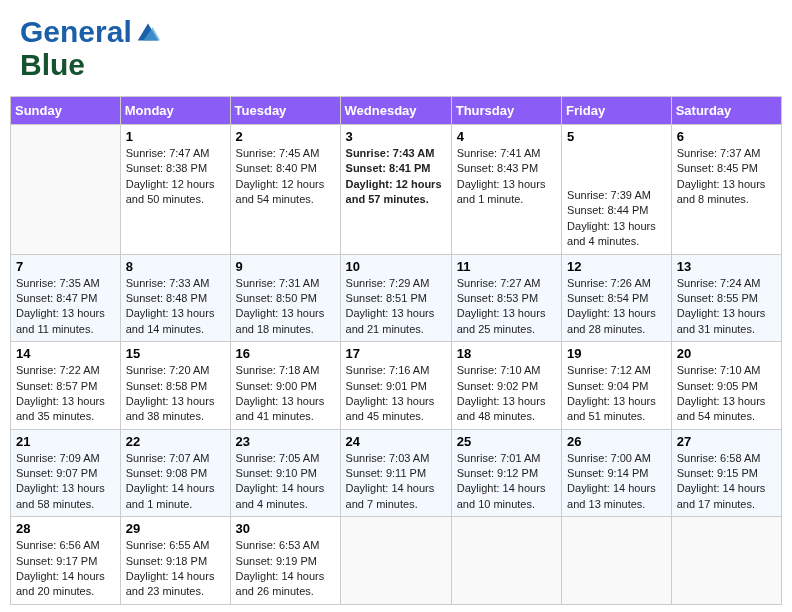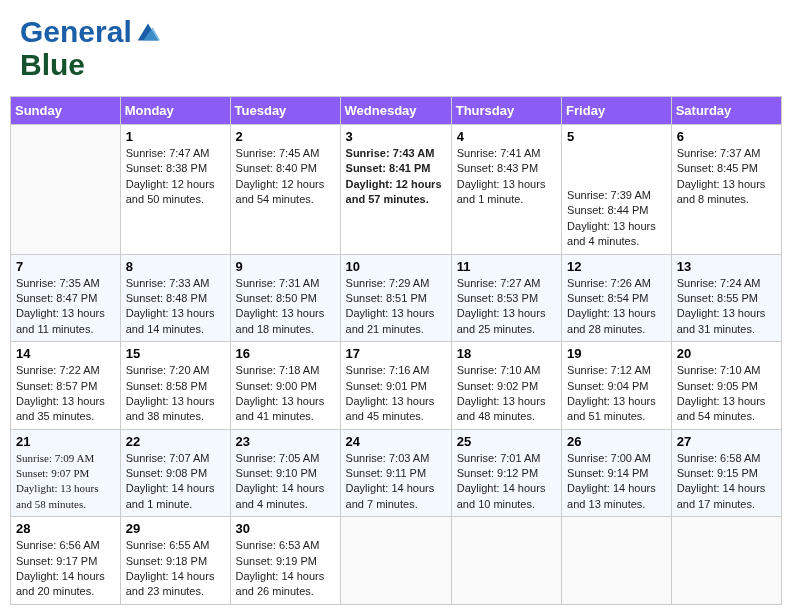--- a/index.html
+++ b/index.html
@@ -268,21 +268,21 @@
           <span class="day-num">20</span>
           <div class="day-info" style="white-space: pre-line;">Sunrise: 7:10 AM
 Sunset: 9:05 PM
 Daylight: 13 hours
 and 54 minutes.</div>
         </td>
       </tr>
       <tr>
         <td>
           <span class="day-num">21</span>
-          <div class="day-info" style="white-space: pre-line; font-family: Liberation Serif, serif;">Sunrise: 7:09 AM
+          <div class="day-info" style="white-space: pre-line;">Sunrise: 7:09 AM
 Sunset: 9:07 PM
 Daylight: 13 hours
 and 58 minutes.</div>
         </td>
         <td>
           <span class="day-num">22</span>
           <div class="day-info" style="white-space: pre-line;">Sunrise: 7:07 AM
 Sunset: 9:08 PM
 Daylight: 14 hours
 and 1 minute.</div>

